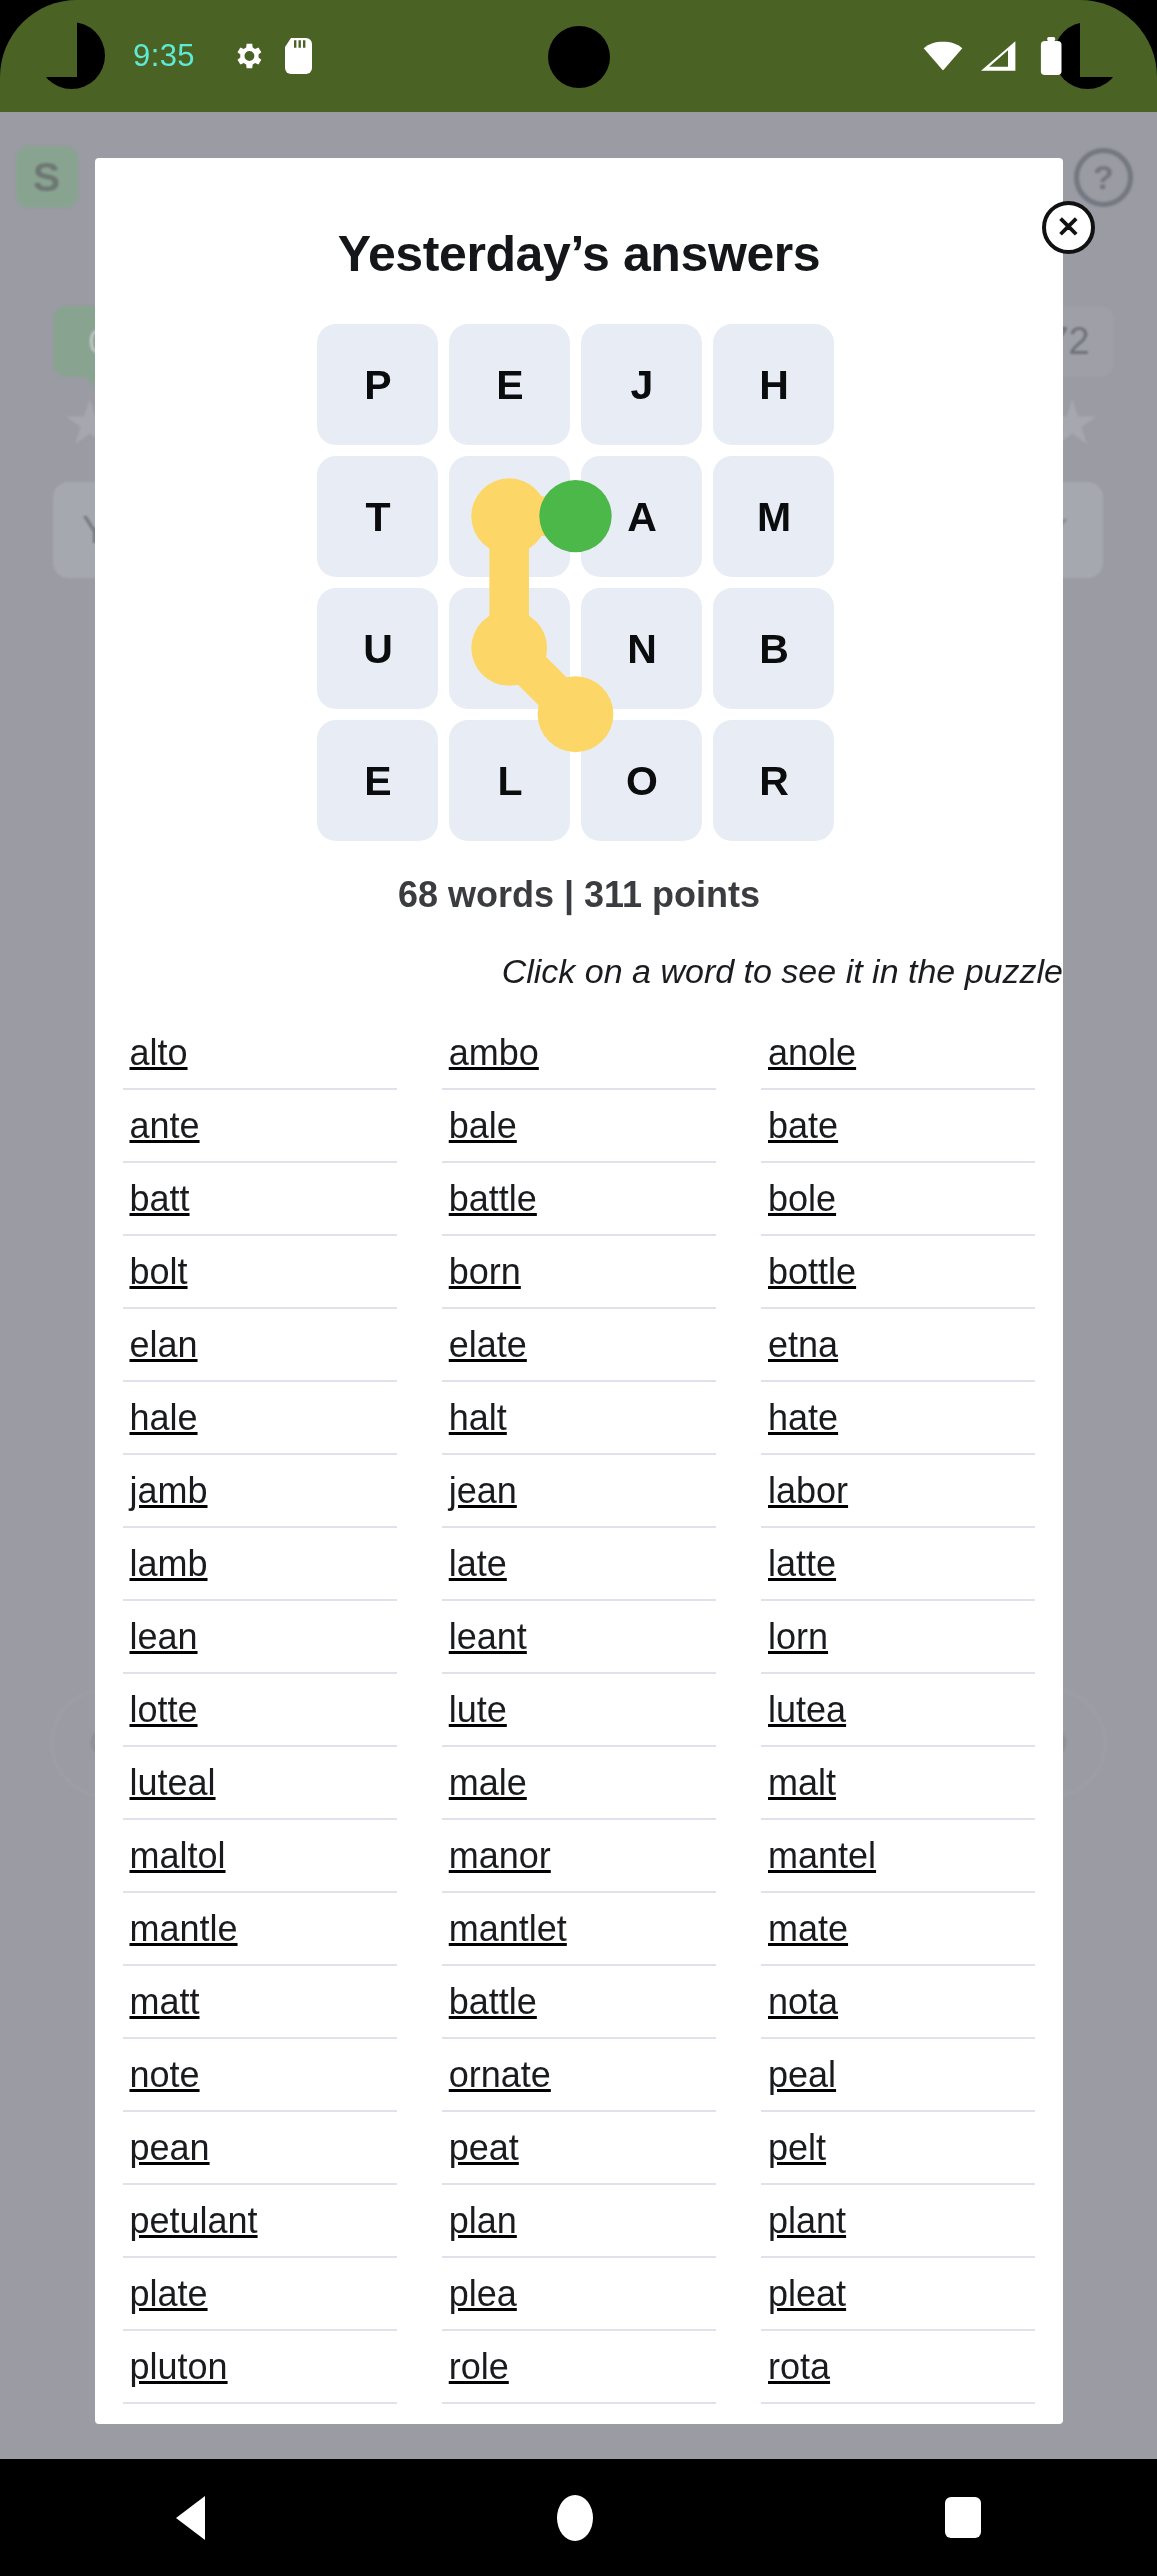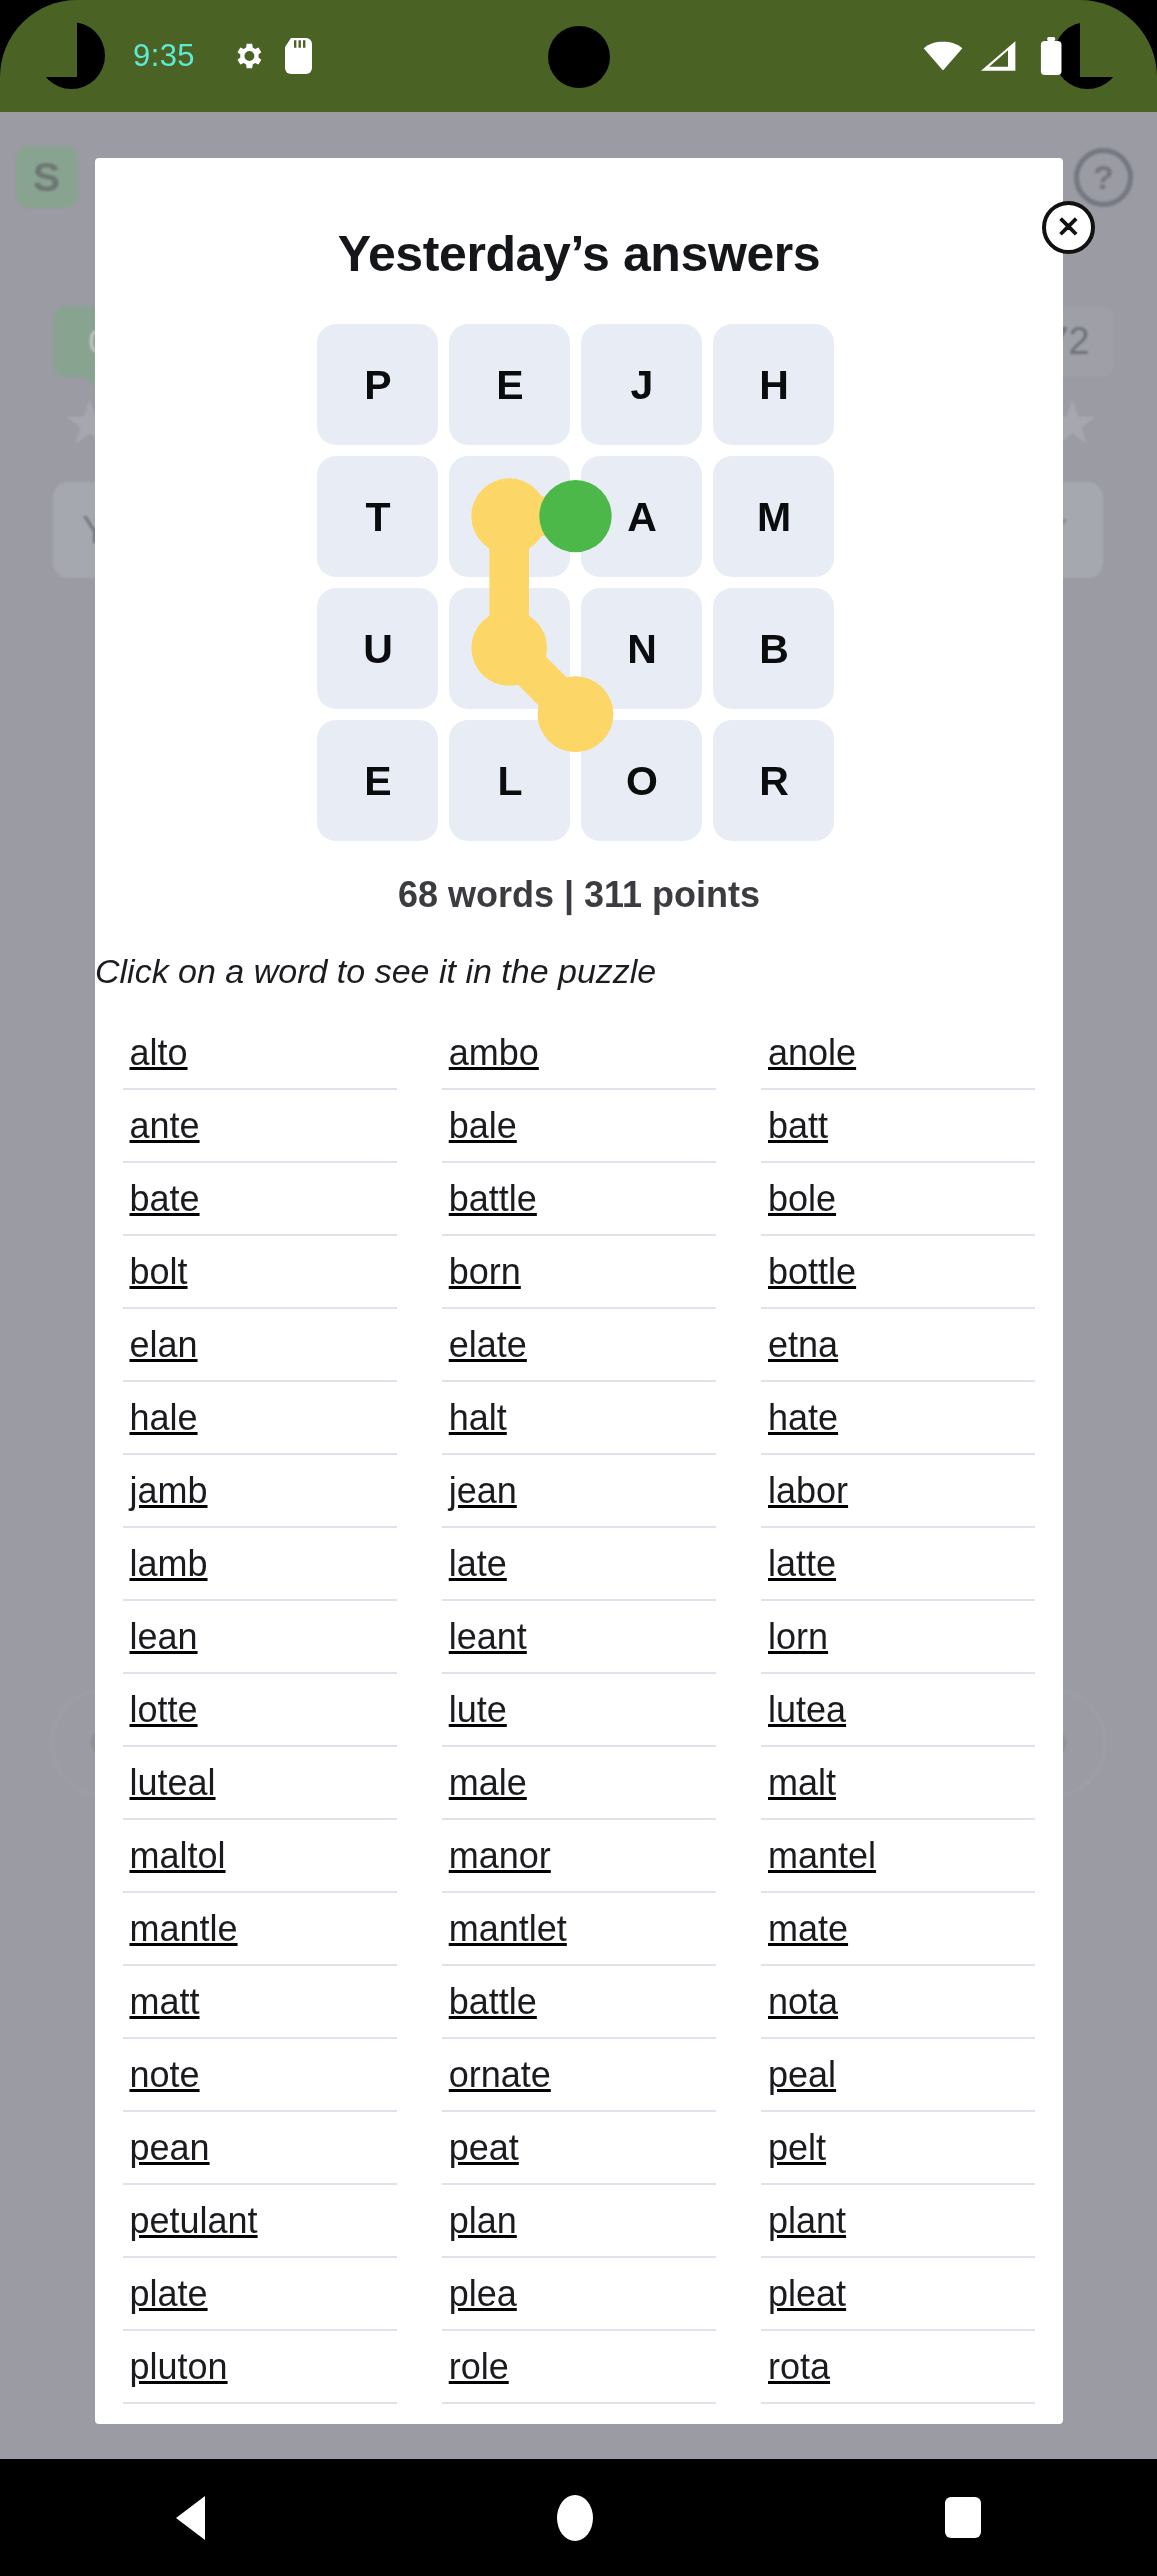--- a/index.html
+++ b/index.html
@@ -187,21 +187,21 @@
 
   
   #stats {
     margin-top: 27px;
     text-align: center;
     font-size: 36px; font-weight: bold;
     color: #3b3c40;
   }
   #hint {
     margin-top: 36px;
-    text-align: left;
+    text-align: right;
     font-style: italic;
     font-size: 34px;
     color: #1b1c20;
   }
 
   
   #word-list {
     margin: 26px 27.6px 0 27.6px;
     display: grid;
     grid-template-columns: 1fr 1fr 1fr;
@@ -338,22 +338,22 @@
 
     <div id="stats">68 words | 311 points</div>
     <div id="hint">Click on a word to see it in the puzzle</div>
 
     <div id="word-list">
         <div class="word-cell">alto</div>
         <div class="word-cell">ambo</div>
         <div class="word-cell">anole</div>
         <div class="word-cell">ante</div>
         <div class="word-cell">bale</div>
+        <div class="word-cell">bate</div>
         <div class="word-cell">batt</div>
-        <div class="word-cell">bate</div>
         <div class="word-cell">battle</div>
         <div class="word-cell">bole</div>
         <div class="word-cell">bolt</div>
         <div class="word-cell">born</div>
         <div class="word-cell">bottle</div>
         <div class="word-cell">elan</div>
         <div class="word-cell">elate</div>
         <div class="word-cell">etna</div>
         <div class="word-cell">hale</div>
         <div class="word-cell">halt</div>

